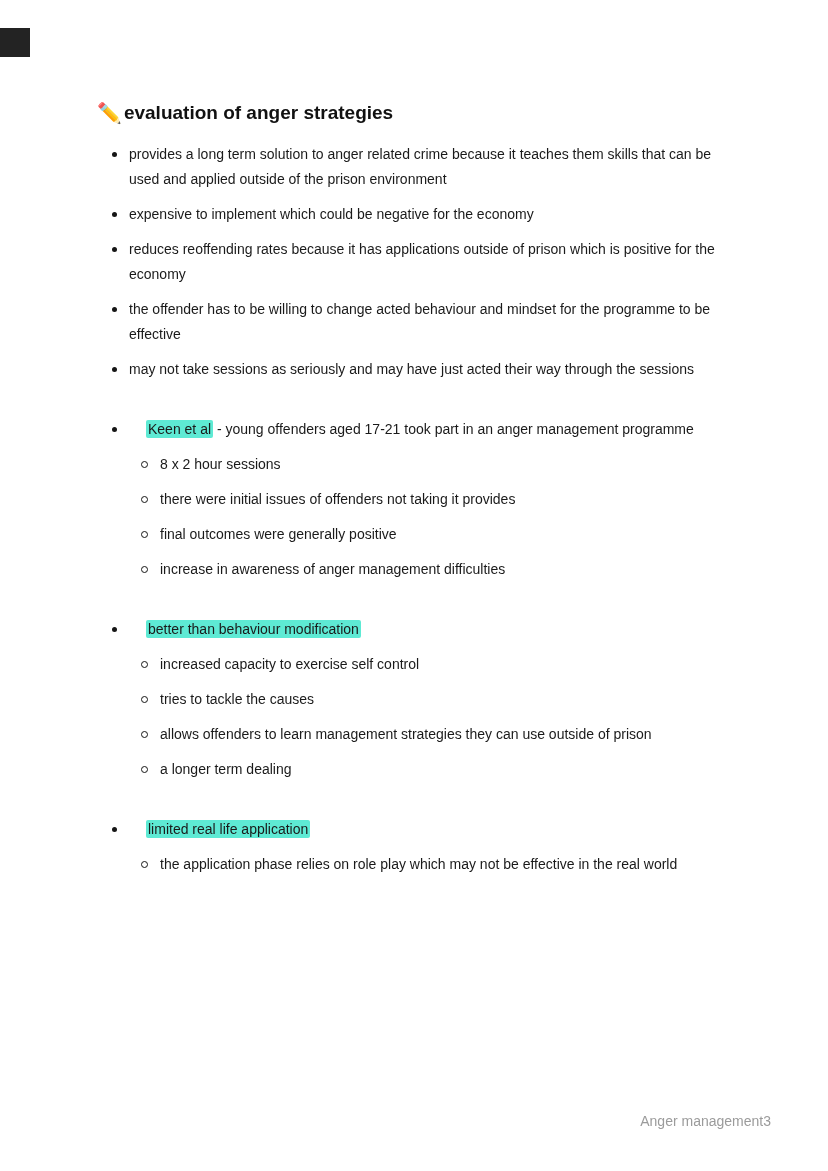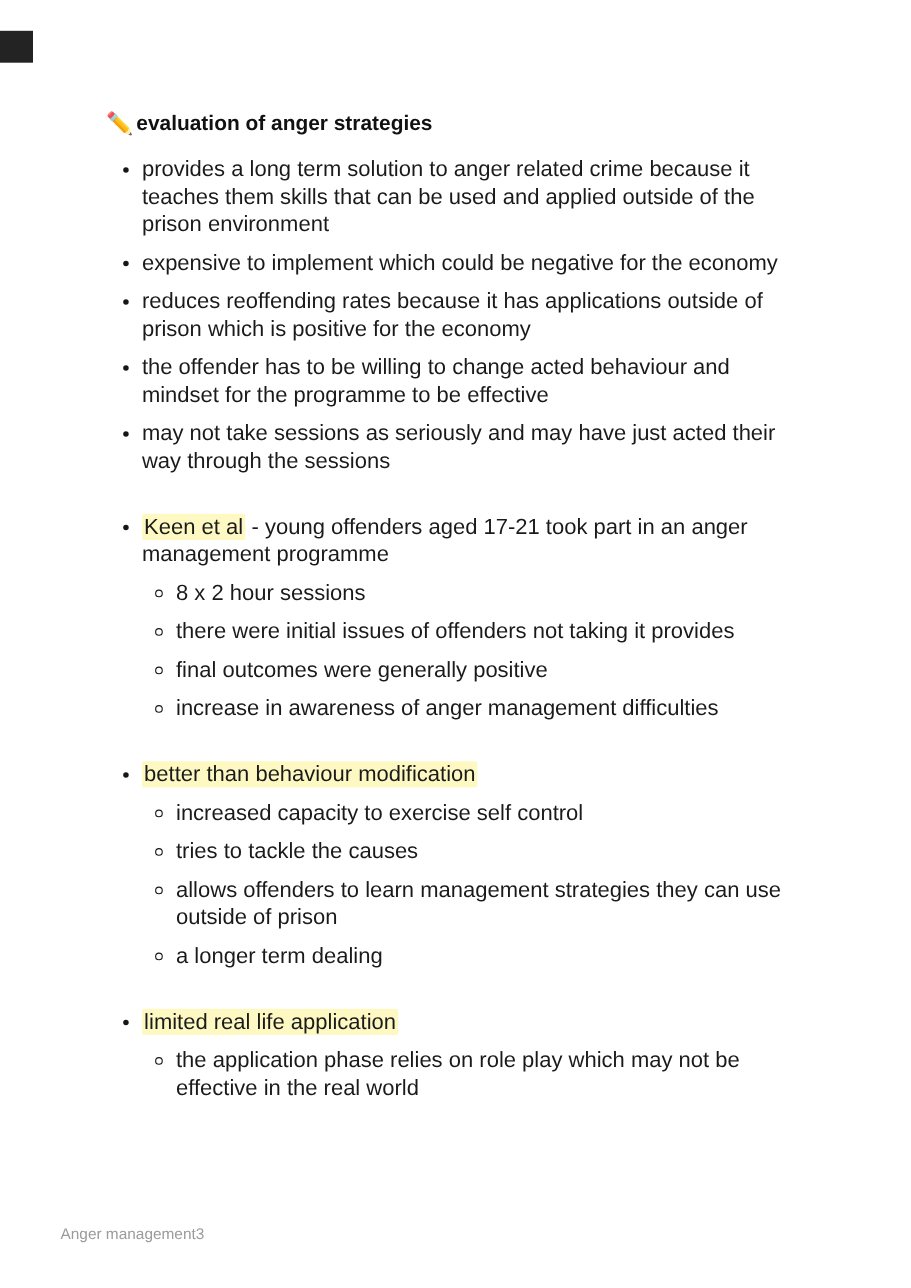--- a/index.html
+++ b/index.html
@@ -35,21 +35,21 @@
     display: flex;
     align-items: center;
   }
   h1.doc-heading .emoji {
     font-size: 20px;
     margin-right: 2px;
     font-weight: normal;
   }
   .bullet {
     position: relative;
-    font-size: 20px;
+    font-size: 14px;
     line-height: 25px;
     margin-bottom: 10px;
     color: #1a1a1a;
   }
   .bullet.top { padding-left: 32px; }
   .bullet.top::before {
     content: "";
     position: absolute;
     left: 15px;
     top: 10px;
@@ -65,32 +65,33 @@
     left: 44px;
     top: 9px;
     width: 5px;
     height: 5px;
     border-radius: 50%;
     border: 1.3px solid #161616;
     background: transparent;
   }
   .gap { margin-top: 35px; }
   .hl {
-    background: #fef9c3;
+    background: #5eead4;
     padding: 1px 2px;
     border-radius: 2px;
+    margin-left: 17px;
   }
   .footer {
     position: absolute;
     left: 0;
     right: 1px;
     bottom: 42px;
     padding: 0 56px 0 55px;
     display: flex;
-    justify-content: flex-start;
+    justify-content: flex-end;
     align-items: center;
     font-size: 14px;
     color: #9b9b9b;
   }
 </style>
 </head>
 <body>
 
 <div class="page">
 

